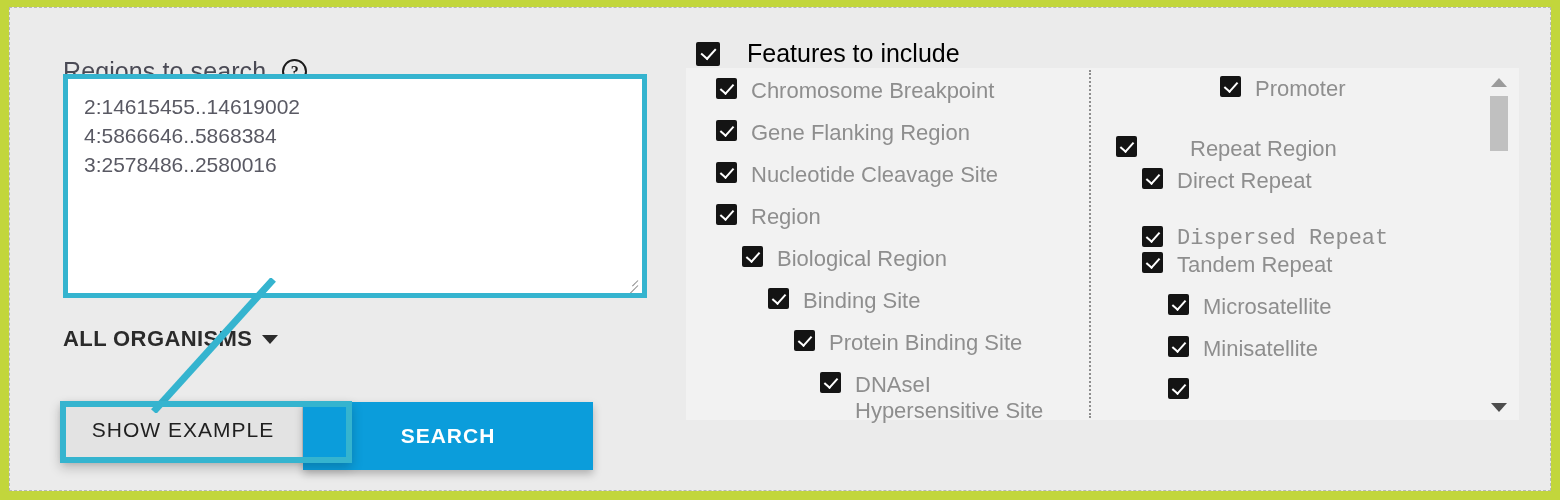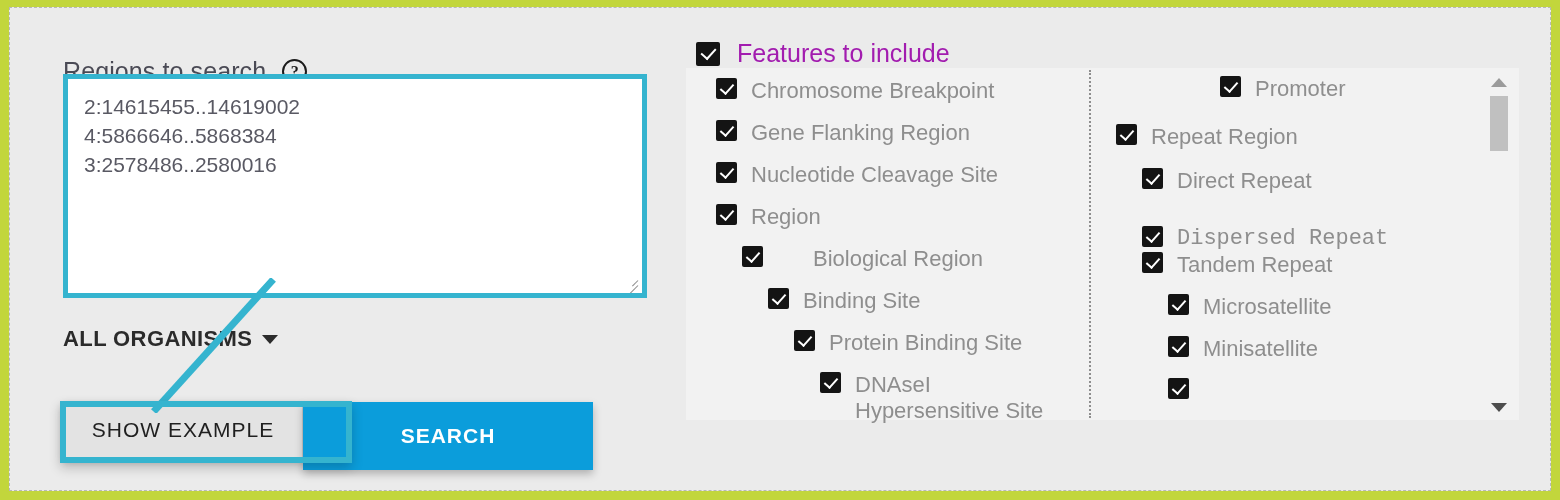--- a/index.html
+++ b/index.html
@@ -218,23 +218,23 @@
   #features-header {
     position: absolute;
     left: 686px;
     top: 31px;
     display: flex;
     align-items: center;
     cursor: pointer;
     z-index: 3;
   }
   #features-header .hdr-label {
-    margin-left: 17px;
+    margin-left: 27px;
     font-size: 25px;
-    color: #a21caf;
+    color: #000000;
   }
 
   #features-panel {
     position: absolute;
     left: 676px;
     top: 60px;
     width: 833px;
     height: 352px;
     background: #f2f2f2;
   }
@@ -377,21 +377,21 @@
             <span class="feat-label">Gene Flanking Region</span>
           </div>
           <div class="feat-item" style="position: absolute; top: 94px; left: 0px;">
             <span class="cb"></span>
             <span class="feat-label">Nucleotide Cleavage Site</span>
           </div>
           <div class="feat-item" style="position: absolute; top: 136px; left: 0px;">
             <span class="cb"></span>
             <span class="feat-label">Region</span>
           </div>
-          <div class="feat-item" style="position: absolute; top: 178px; left: 26px; gap: 36px;">
+          <div class="feat-item" style="position: absolute; top: 178px; left: 26px;">
             <span class="cb"></span>
             <span class="feat-label">Biological Region</span>
           </div>
           <div class="feat-item" style="position: absolute; top: 220px; left: 52px;">
             <span class="cb"></span>
             <span class="feat-label">Binding Site</span>
           </div>
           <div class="feat-item" style="position: absolute; top: 262px; left: 78px;">
             <span class="cb"></span>
             <span class="feat-label">Protein Binding Site</span>
@@ -400,21 +400,21 @@
             <span class="cb"></span>
             <span class="feat-label">DNAseI
 Hypersensitive Site</span>
           </div>
         </div>
       <div class="feat-col" id="feat-col-right">
           <div class="feat-item" style="position: absolute; top: 8px; left: 104px;">
             <span class="cb"></span>
             <span class="feat-label">Promoter</span>
           </div>
-          <div class="feat-item" style="position: absolute; top: 56px; left: 0px;">
+          <div class="feat-item" style="position: absolute; top: 68px; left: 0px; gap: 39px;">
             <span class="cb"></span>
             <span class="feat-label">Repeat Region</span>
           </div>
           <div class="feat-item" style="position: absolute; top: 100px; left: 26px;">
             <span class="cb"></span>
             <span class="feat-label">Direct Repeat</span>
           </div>
           <div class="feat-item" style="position: absolute; top: 158px; left: 26px; font-family: Liberation Mono, monospace;">
             <span class="cb"></span>
             <span class="feat-label">Dispersed Repeat</span>

